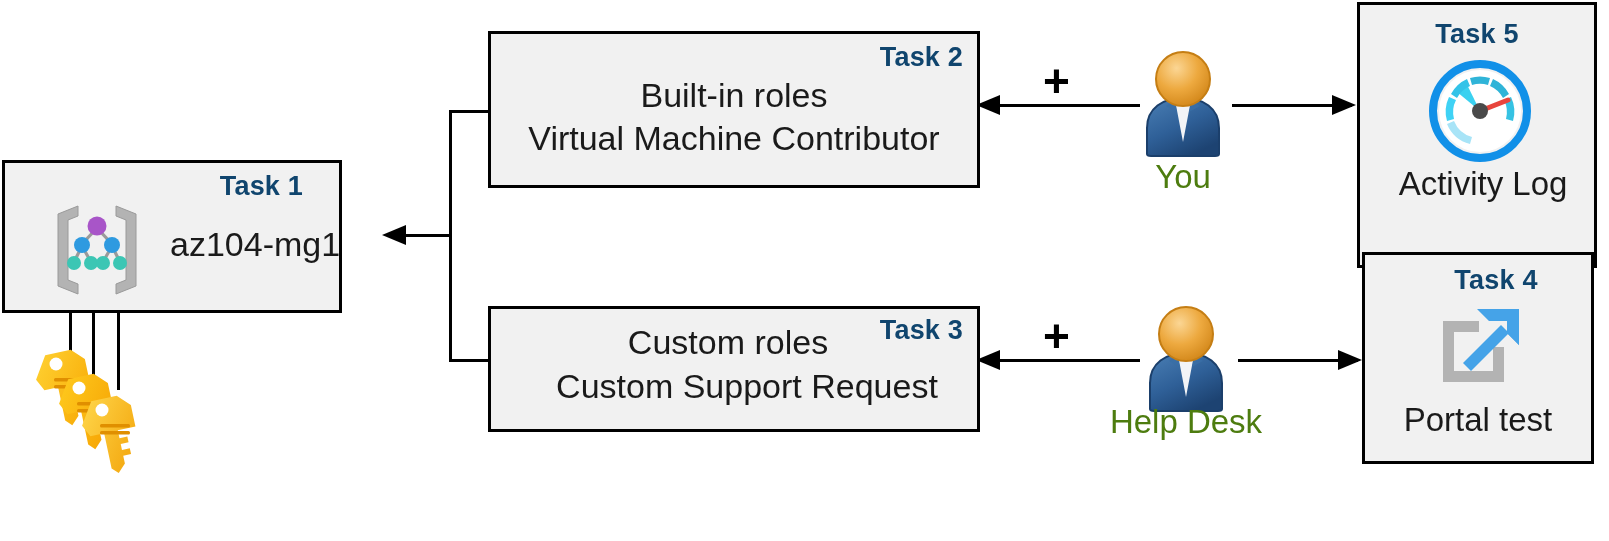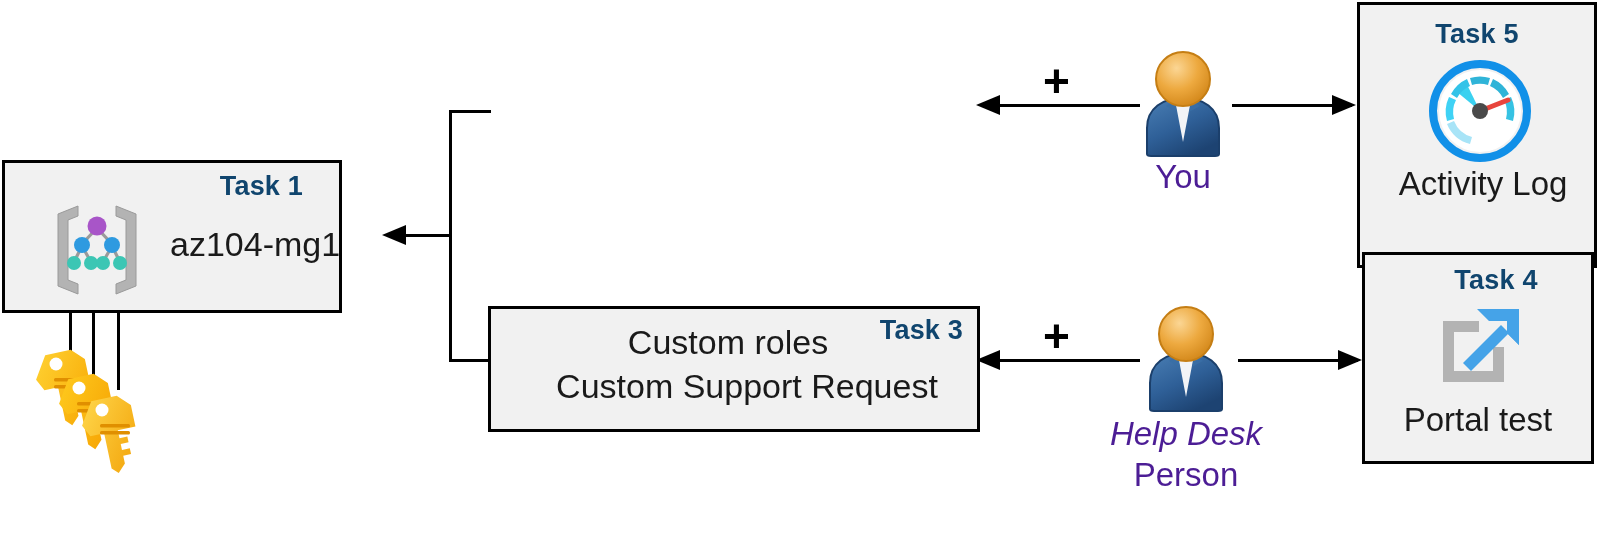--- a/index.html
+++ b/index.html
@@ -36,21 +36,21 @@
   .node-text {
     position: absolute;
     color: #1a1a1a;
     font-size: 34px;
     font-weight: 400;
     white-space: nowrap;
     text-align: right;
   }
   .ext-label {
     position: absolute;
-    color: #4c1d95;
+    color: #4d7c0f;
     font-size: 33px;
     text-align: center;
     white-space: nowrap;
     line-height: 1.18;
   }
   .plus-sign {
     position: absolute;
     color: #000000;
     font-size: 46px;
     font-weight: bold;
@@ -179,20 +179,25 @@
 
       <g transform="translate(48,52)">
         <path d="M20 6 L46 6 L58 18 L58 40 L40 40 L40 48 L48 48 L48 54 L40 54 L40 60 L48 60 L48 66 L40 66 L40 74 L32 82 L26 76 L26 40 L12 40 L6 28 Z" fill="url(#keyGradC)" transform="rotate(-12 32 40)"></path>
         <circle cx="24" cy="18" r="6.5" fill="#ffffff"></circle>
         <rect x="22" y="32" width="30" height="3.6" rx="1.5" fill="#e08f00"></rect>
         <rect x="22" y="39" width="30" height="3.6" rx="1.5" fill="#e08f00"></rect>
       </g>
     </svg>
   </div>
 
+  <div class="node-box" style="left:488px; top:31px; width:492px; height:157px;">
+    <span class="task-tag" style="right:14px; top:8px;">Task 2</span>
+    <span class="node-text" style="left:0; right:0; top:42px; text-align:center;">Built-in roles</span>
+    <span class="node-text" style="left:0; right:0; top:85px; text-align:center;">Virtual Machine Contributor</span>
+  </div>
 
   <div class="node-box" style="left:488px; top:306px; width:492px; height:126px;">
     <span class="task-tag" style="right:14px; top:6px;">Task 3</span>
     <span class="node-text" style="left:0; right:12px; top:14px; text-align:center;">Custom roles</span>
     <span class="node-text" style="left:0; right:0; top:58px; text-align:center;margin-left:26px;">Custom Support Request</span>
   </div>
 
   <span class="plus-sign" style="left:1043px; top:58px;">+</span>
   <span class="plus-sign" style="left:1043px; top:313px;">+</span>
 
@@ -237,22 +242,21 @@
           <stop offset="100%" stop-color="#1d4372"></stop>
         </linearGradient>
       </defs>
       <path d="M14 104 L14 78 C14 58 30 48 50 48 C70 48 86 58 86 78 L86 104 C86 106 84 106 82 106 L18 106 C16 106 14 106 14 104 Z" fill="url(#bodyG2)" stroke="#1b3f6b" stroke-width="2"></path>
       <path d="M42 50 L50 92 L58 50 L50 56 Z" fill="#f2f4f7"></path>
       <path d="M41 50 L33 56 L44 62 Z" fill="#3a6ea6" opacity="0.85"></path>
       <path d="M59 50 L67 56 L56 62 Z" fill="#3a6ea6" opacity="0.85"></path>
       <circle cx="50" cy="29" r="27" fill="url(#headG2)" stroke="#c57e14" stroke-width="2"></circle>
     </svg>
   </div>
-  <span class="ext-label" style="left:1086px; top:415px; width:200px;font-style:italic;">Help Desk</span>
-  <span class="ext-label" style="left:1086px; top:456px; width:200px;">Person</span>
+  <span class="ext-label" style="left:1086px; top:403px; width:200px;">Help Desk</span>
 
   <div class="node-box" style="left:1357px; top:2px; width:240px; height:266px;">
     <span class="task-tag" style="left:0; right:0; top:14px; text-align:center;">Task 5</span>
     <div class="icon-wrap" style="left:69px; top:55px; width:102px; height:102px;">
       <svg width="102" height="102" viewBox="0 0 102 102">
 
         <circle cx="51" cy="51" r="47" fill="none" stroke="#1190e8" stroke-width="8"></circle>
         <circle cx="51" cy="51" r="41" fill="#ffffff"></circle>
 
         <g>

